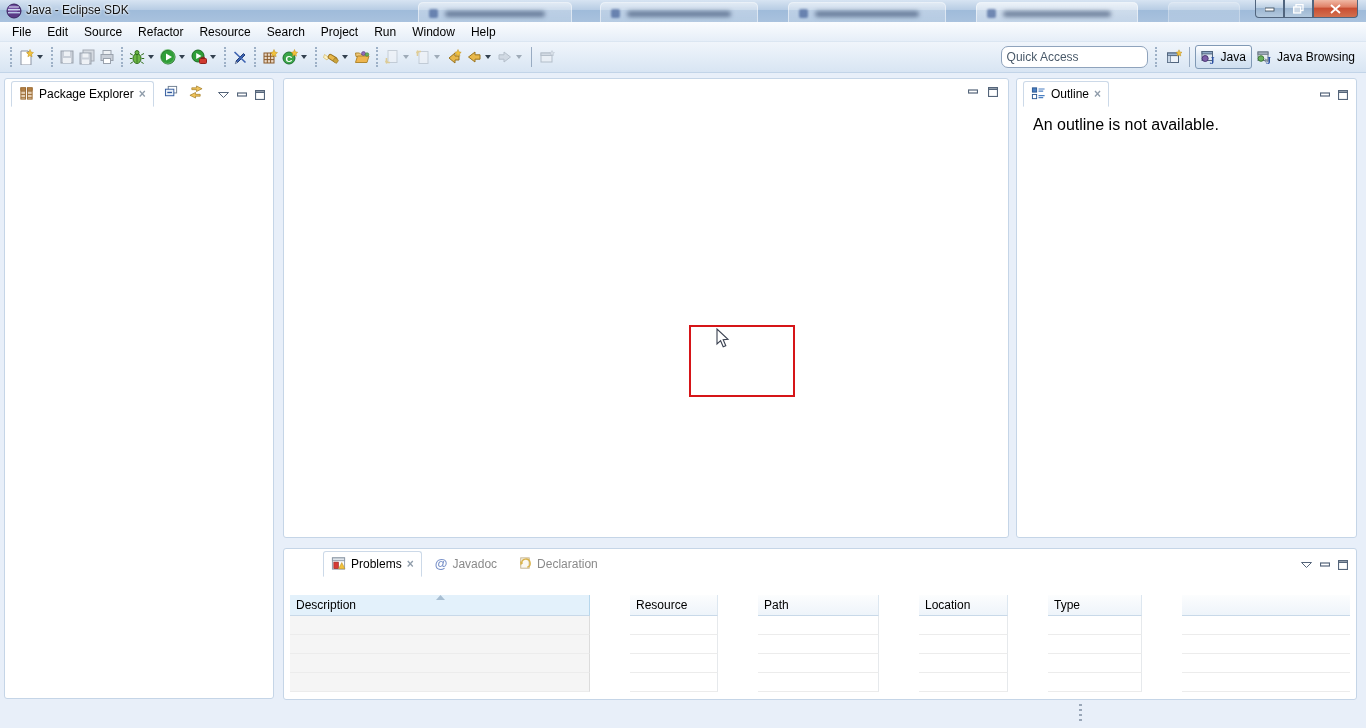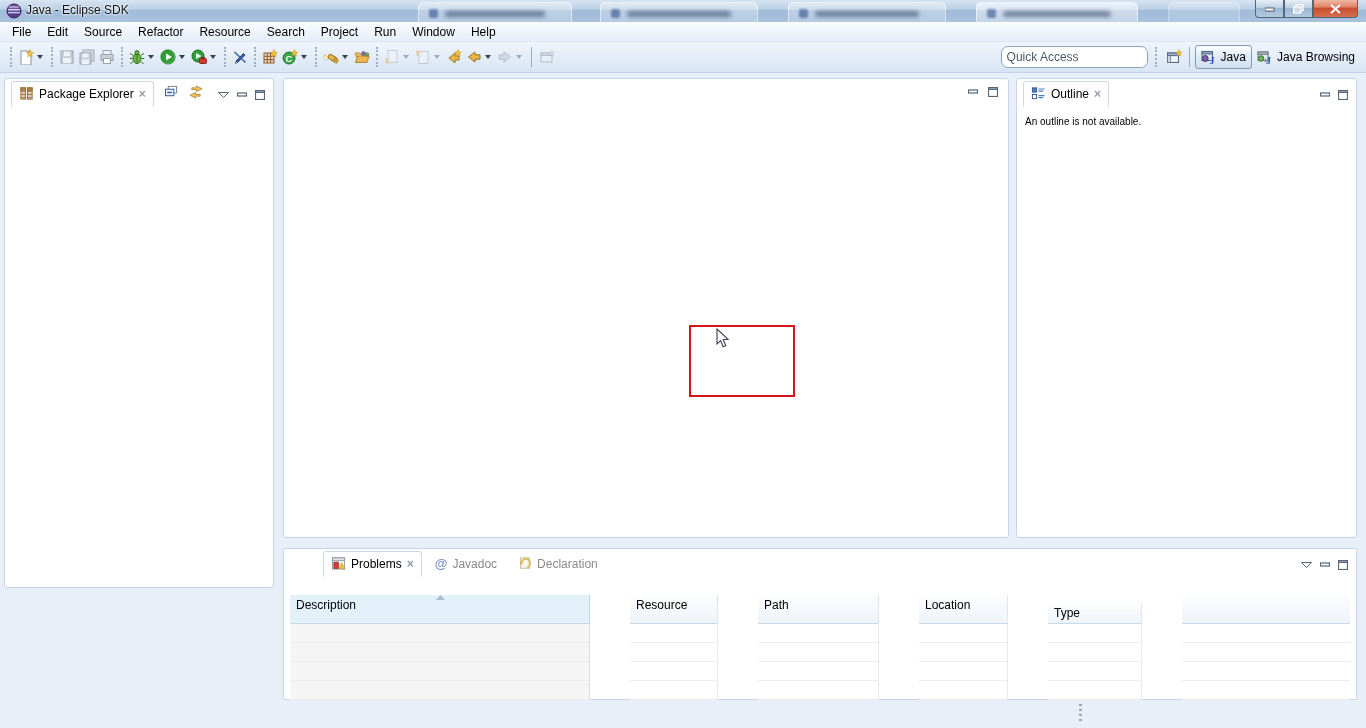--- a/index.html
+++ b/index.html
@@ -73,21 +73,21 @@
   .pbody .pcell.desc{background:#f5f5f5;border-right:1px solid #dcdcdc;}
 
   .status-bar{position:absolute;left:0;top:700px;width:100%;height:28px;background:#e8eff9;}
   .status-grip{position:absolute;left:1079px;top:4px;display:flex;flex-direction:column;gap:3px;}
   .status-grip i{width:3px;height:2px;background:#9aa7b8;display:block;}
 
   .red-annotation{position:absolute;left:689px;top:325px;width:102px;height:68px;border:2px solid #d61518;}
   .cursor{position:absolute;left:716px;top:328px;z-index:9;}
 
   .ed-tools{position:absolute;top:8px;right:10px;display:flex;gap:10px;align-items:center;}
-  .outline-msg{padding:10px 8px;font-size:10px;}
+  .outline-msg{padding:10px 16px;font-size:16px;}
   .items-count{padding:2px 0 0 9px;font-size:12px;}
 </style>
 </head>
 <body>
 
 <div class="screen">
 
   <div class="titlebar">
     <svg class="eclipse-logo" viewBox="0 0 16 16">
       <circle cx="8" cy="8" r="7" fill="#5b3a86" stroke="#3a2360"></circle>
@@ -341,21 +341,21 @@
         <rect x="1" y="3" width="10" height="8.5" fill="#e7ebef" stroke="#6b7886"></rect>
         <rect x="1" y="3" width="10" height="2.3" fill="#aeb9c5" stroke="#6b7886"></rect>
         <circle cx="4" cy="9.5" r="2.8" fill="#69b05c" stroke="#3f7a35"></circle>
         <path d="M8 13 l3-3 M11 13 l-3-3" stroke="#8e99a6" stroke-width="1.4"></path>
         <text x="11.5" y="14.5" font-size="10" font-family="Liberation Serif, serif" font-weight="bold" fill="#2b4fa0" text-anchor="middle">J</text>
       </svg>
       <span>Java Browsing</span>
     </div>
   </div>
 
-  <div class="panel" style="left:4px;top:78px;width:270px;height:510px;">
+  <div class="panel" style="left:4px;top:78px;width:270px;height:621px;">
     <div class="view-header">
       <div class="view-tab">
         <svg width="15" height="15" viewBox="0 0 16 16">
           <rect x="2" y="2" width="5" height="12" fill="#e3cdb2" stroke="#9a6a32"></rect>
           <rect x="9" y="2" width="5" height="12" fill="#e3cdb2" stroke="#9a6a32"></rect>
           <path d="M2 5.5 h5 M2 9 h5 M2 12.5 h5 M9 5.5 h5 M9 9 h5 M9 12.5 h5" stroke="#9a6a32"></path>
           <rect x="2" y="2" width="5" height="2.5" fill="#c08a4a" stroke="#9a6a32"></rect>
           <rect x="9" y="2" width="5" height="2.5" fill="#c08a4a" stroke="#9a6a32"></rect>
         </svg>
         <span>Package Explorer</span>
@@ -472,21 +472,21 @@
       <div class="prow phead">
         <div class="pcell sorted" style="width:300px;">
           <svg class="sort-ind" width="9" height="5" viewBox="0 0 9 5">
             <polygon points="4.5,0 9,5 0,5" fill="#a8bed2"></polygon>
           </svg>
           <span>Description</span>
         </div>
         <div class="pcell" style="width:88px;"><span>Resource</span></div>
         <div class="pcell" style="width:121px;"><span>Path</span></div>
         <div class="pcell" style="width:89px;"><span>Location</span></div>
-        <div class="pcell" style="width:94px;margin-top:8px;"><span>Type</span></div>
+        <div class="pcell" style="width:94px;"><span>Type</span></div>
         <div class="pcell" style="flex:1;border-right:none;"></div>
       </div>
       <div class="pbody">
         <div class="prow">
           <div class="pcell desc" style="width:300px;"></div>
             <div class="pcell" style="width:88px;"></div>
             <div class="pcell" style="width:121px;"></div>
             <div class="pcell" style="width:89px;"></div>
             <div class="pcell" style="width:94px;"></div>
             <div class="pcell" style="flex:1;border-right:none;"></div>

